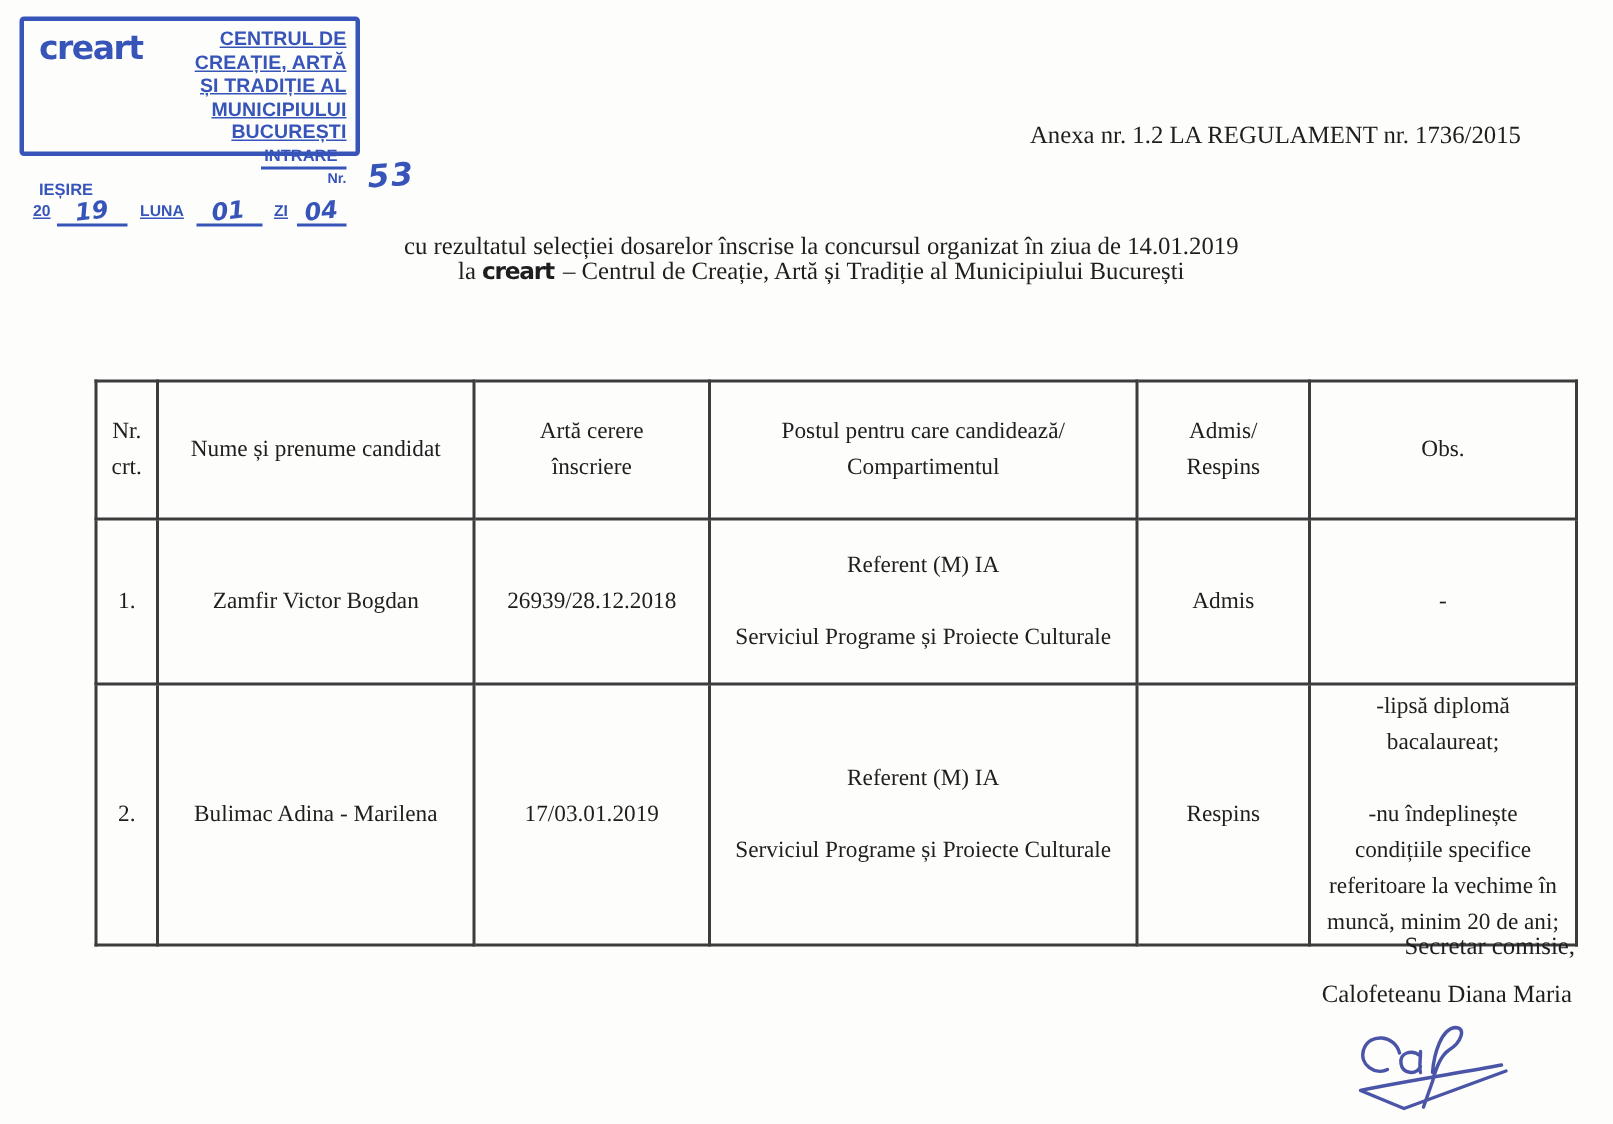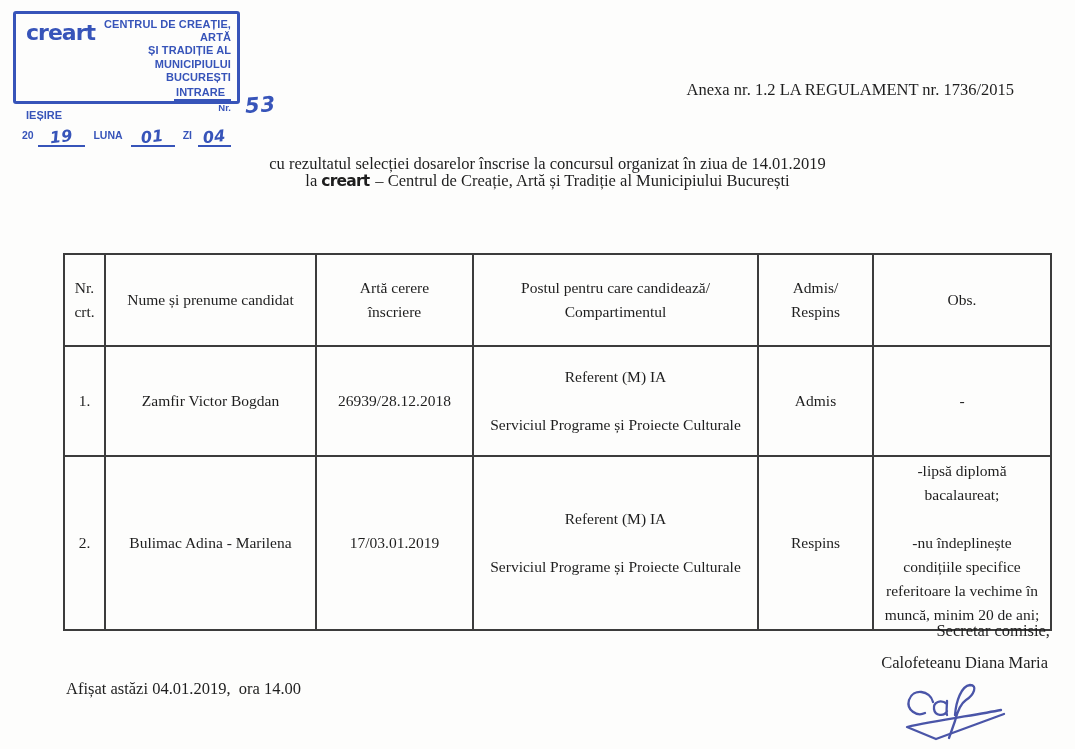--- a/index.html
+++ b/index.html
@@ -29,43 +29,44 @@
     padding:4px 6px 3px 6px;
     opacity:.92;
   }
   .stamp-top{display:flex;align-items:flex-start;justify-content:space-between;}
   .stamp-logo{
     font-family:"DejaVu Sans",sans-serif;
     font-weight:bold;font-size:22px;letter-spacing:-1px;
     line-height:1;margin-top:4px;margin-left:4px;
   }
   .stamp-org{
-    text-align:right;font-weight:bold;font-size:11px;line-height:1.2;
+    text-align:right;font-weight:bold;font-size:13px;line-height:1.2;
     letter-spacing:.1px;
+    text-decoration:underline;
   }
   .stamp-mid{display:flex;align-items:flex-end;margin-top:2px;height:22px;flex-direction:column;}
   .stamp-intrare{
     font-weight:bold;font-size:11px;border-bottom:2px solid var(--stamp-ink);
     padding:0 6px 1px 2px;margin-left:2px;
   }
   .stamp-nr{display:flex;align-items:flex-end;flex:1;margin-left:18px;position:relative;}
   .stamp-nr-label{font-weight:bold;font-size:9.5px;padding-bottom:2px;}
   .stamp-dots{
     flex:1;border-bottom:2px dotted var(--stamp-ink);height:14px;position:relative;
   }
   .hand{
     font-family:"DejaVu Sans","Liberation Sans",sans-serif;
     font-style:italic;font-weight:bold;color:var(--stamp-ink);
   }
   .stamp-nr-value{
     position:absolute;left:14px;bottom:-4px;font-size:21px;transform:rotate(-4deg);
     letter-spacing:1px;
   }
   .stamp-iesire{font-weight:bold;font-size:11px;margin-left:4px;margin-top:1px;}
-  .stamp-date{display:flex;align-items:flex-start;font-weight:bold;font-size:10.5px;margin-top:8px;}
+  .stamp-date{display:flex;align-items:center;font-weight:bold;font-size:10.5px;margin-top:0px;text-decoration:underline;}
   .date-slot{
     border-bottom:2px solid var(--stamp-ink);text-align:center;position:relative;height:18px;
   }
   .date-slot .hand{font-size:16px;display:inline-block;transform:rotate(-6deg);line-height:1;}
   .slot-year{width:52px;margin:0 8px 0 4px;}
   .slot-month{width:48px;margin:0 8px;}
   .slot-day{width:36px;margin-left:6px;}
   .stamp-date .lbl{padding-bottom:1px;}
 
   
@@ -213,15 +214,14 @@
   </table>
 
   <div class="secretary-title">Secretar comisie,</div>
   <div class="secretary-name">Calofeteanu Diana Maria</div>
   <svg class="signature" viewBox="0 0 120 72" xmlns="http://www.w3.org/2000/svg">
     <path d="M36,27 C33,15 16,13 12,25 C9,35 20,42 28,38"></path>
     <path d="M50,29 C44,24 36,27 37,34 C38,41 47,42 50,36 M50,26 C50,31 49,37 50,40"></path>
     <path d="M58,40 C59,27 64,11 73,10 C81,10 77,20 69,25 C63,29 60,38 58,46 L52,63"></path>
     <path d="M104,35 C78,40 38,46 10,52 L39,64 C64,55 88,46 107,39"></path>
   </svg>
-  <div class="posted-note">Afișat astăzi 04.01.2019,  ora 14.00</div>
 
 </div>
 
 </body></html>

